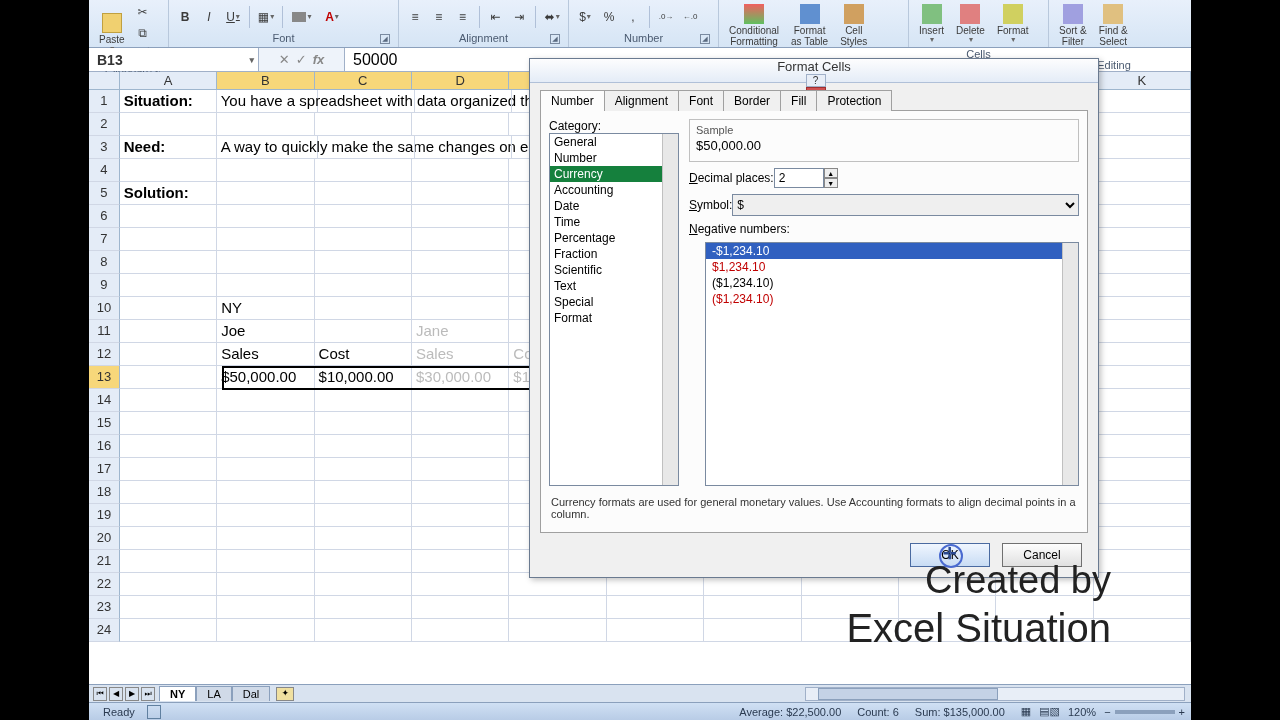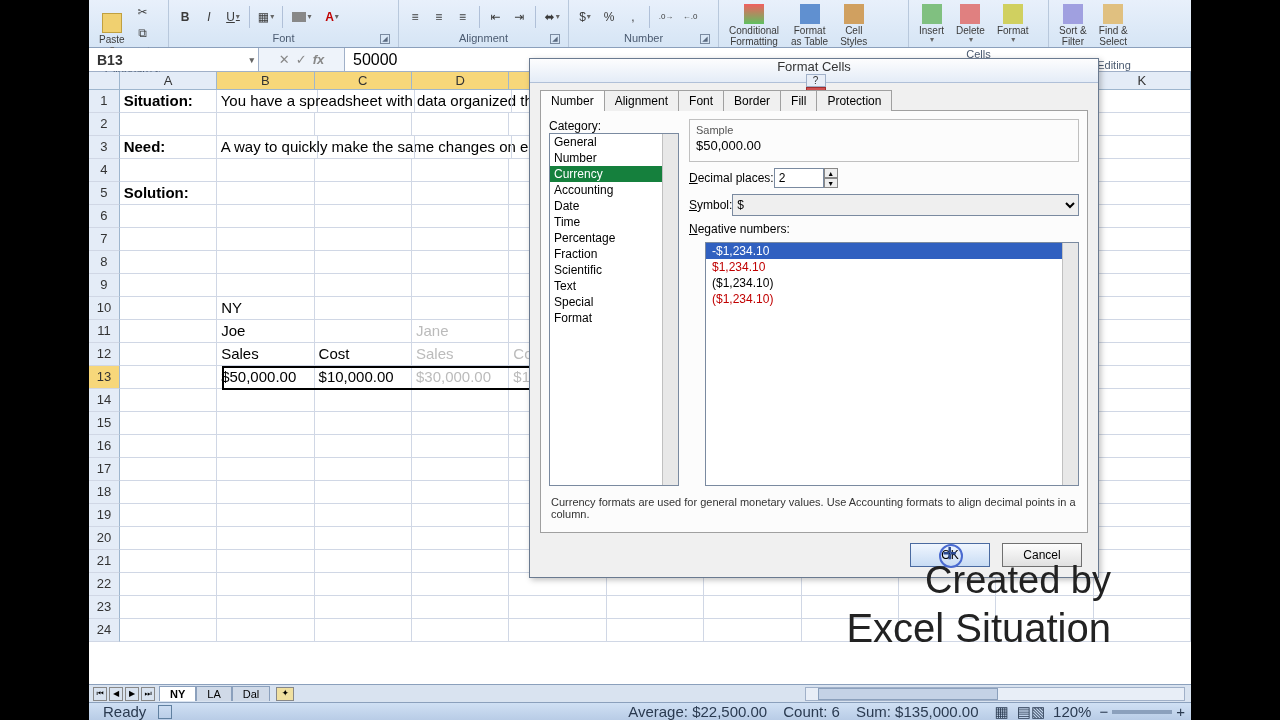--- a/index.html
+++ b/index.html
@@ -43,21 +43,21 @@
 .tabs { height: 18px; background: #d9e3f0; display: flex; align-items: center; font-size: 11px; border-top: 1px solid #8ba0bc; }
 .tab-nav { display: flex; gap: 2px; padding: 0 4px; }
 .tab-nav span { width: 14px; height: 14px; border: 1px solid #888; font-size: 8px; display: flex; align-items: center; justify-content: center; cursor: pointer; }
 .tab { padding: 1px 10px; background: #d0dae8; border: 1px solid #8ba0bc; border-bottom: none; cursor: pointer; }
 .tab.active { background: #fff; font-weight: bold; }
 .tabs-scroll { flex: 1; display: flex; justify-content: flex-end; padding-right: 6px; }
 .hscroll { width: 380px; height: 14px; background: #e8eef7; border: 1px solid #a0b0c8; position: relative; }
 .hscroll-thumb { position: absolute; left: 12px; width: 180px; top: 0; bottom: 0; background: #c4d2e6; border: 1px solid #8ba0bc; }
 
 
-.status { height: 18px; background: linear-gradient(#d0e0f4,#b8cce6); display: flex; align-items: center; font-size: 15px; color: #2a3a50; padding: 0 6px; border-top: 1px solid #8ba0bc; }
+.status { height: 18px; background: linear-gradient(#d0e0f4,#b8cce6); display: flex; align-items: center; font-size: 11px; color: #2a3a50; padding: 0 6px; border-top: 1px solid #8ba0bc; }
 .status .sp { flex: 1; }
 .status .seg { padding: 0 8px; }
 
 
 .dialog { position: absolute; left: 440px; top: 58px; width: 570px; height: 520px; background: #f0f0f0; border: 1px solid #6a7a90; box-shadow: 2px 2px 6px rgba(0,0,0,0.25); z-index: 50; }
 .dlg-title { height: 24px; background: linear-gradient(#fdfdfe,#e4ecf7); display: flex; align-items: center; padding: 0 6px; font-size: 13px; color: #333; border-bottom: 1px solid #b0c0d8; flex-direction: column; }
 .dlg-title .sp { flex: 1; }
 .dlg-title .wbtn { width: 20px; height: 16px; margin-left: 3px; border: 1px solid #a0b0c8; background: #e8eef7; font-size: 10px; display: flex; align-items: center; justify-content: center; cursor: pointer; }
 .dlg-title .wbtn.close { background: #d05050; color: #fff; border-color: #a03030; font-weight: bold; }
 .dlg-body { padding: 6px 10px 10px; height: calc(100% - 24px); display: flex; flex-direction: column; }

